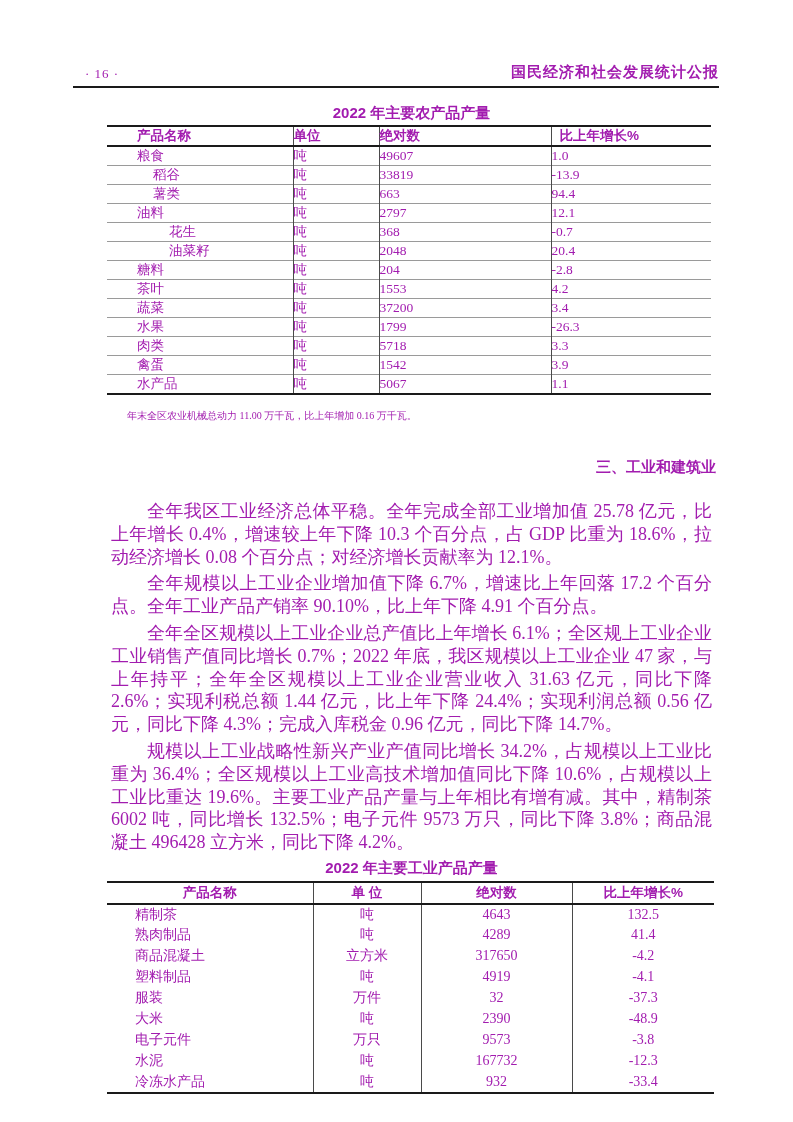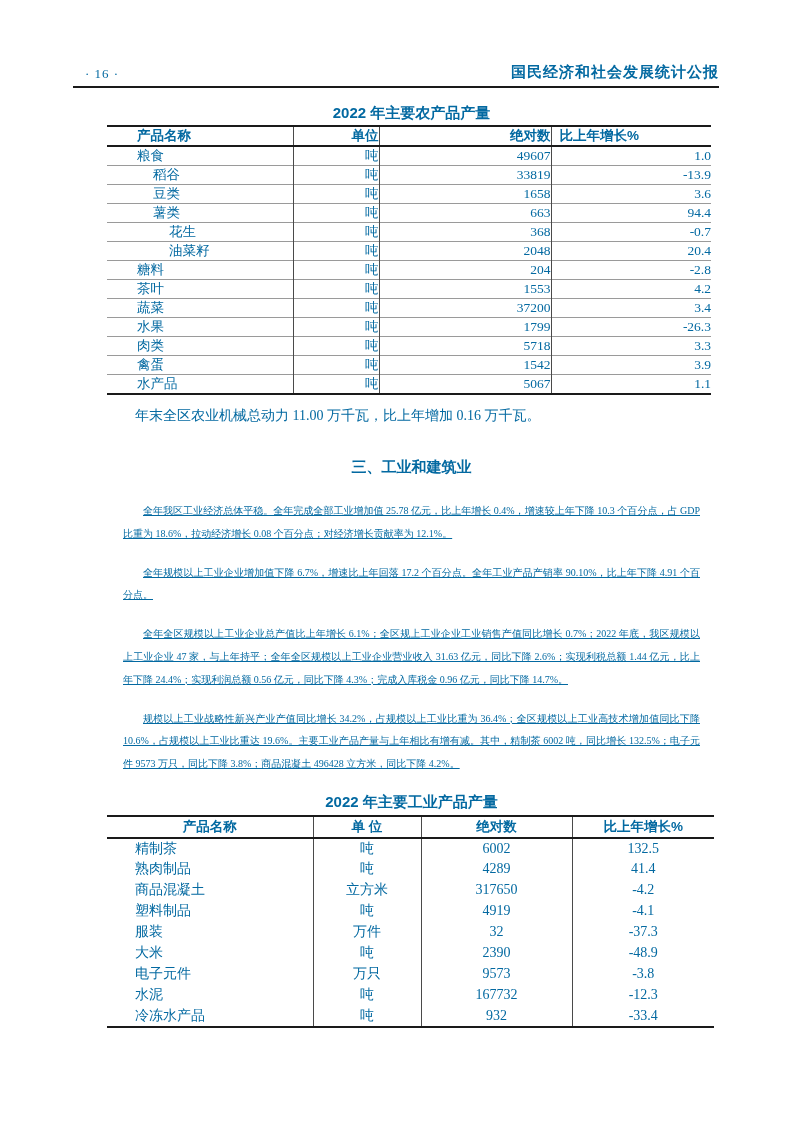--- a/index.html
+++ b/index.html
@@ -2,21 +2,21 @@
 <html><head>
 <meta charset="utf-8">
 <style>
   * { box-sizing: border-box; }
   html, body { margin: 0; padding: 0; background: #ffffff; }
   .page {
     position: relative;
     width: 793px;
     height: 1122px;
     background: #ffffff;
-    color: #0369a1;
+    color: #a21caf;
     font-family: "Liberation Serif", "DejaVu Serif", serif;
     overflow: hidden;
   }
 
   
   .doc-header {
     position: absolute;
     top: 60px; left: 73px; width: 646px; height: 28px;
     border-bottom: 2px solid #1a1a1a;
   }
@@ -57,43 +57,43 @@
         border-top: 2px solid #1a1a1a; border-bottom: 2px solid #1a1a1a; }
   .t1 thead tr { border-bottom: 2px solid #1a1a1a; }
   .t1 tbody tr { border-bottom: 1px solid #9a9a9a; }
   .t1 tbody tr:last-child { border-bottom: none; }
   .t1 th { height: 20px; }
   .t1 td { height: 19px; }
   .t1 .c1, .t1 .c2, .t1 .c3 { border-right: 1px solid #4a4a4a; }
   .t1 .c1 { text-align: left; padding-left: 30px; }
   .t1 td.ind2 { padding-left: 46px; }
   .t1 td.ind3 { padding-left: 62px; margin-top: 22px; }
-  .t1 .c2, .t1 .c3, .t1 td.c4 { text-align: right; }
+  .t1 .c2, .t1 .c3, .t1 td.c4 { text-align: left; }
   .t1 th.c4 { text-align: left; padding-left: 8px; }
 
   
   .t2 { margin-top: 4px; width: 607px;
         border-top: 2px solid #1a1a1a; border-bottom: 2px solid #1a1a1a; }
   .t2 thead tr { border-bottom: 2px solid #1a1a1a; }
   .t2 th { height: 22px; text-align: center; }
   .t2 td { height: 21px; font-size: 14px; }
   .t2 .c1, .t2 .c2, .t2 .c3 { border-right: 1px solid #4a4a4a; }
   .t2 td.c1 { text-align: left; padding-left: 28px; }
   .t2 td.c2, .t2 td.c3, .t2 td.c4 { text-align: center; }
 
   
-  .note { margin: 10px 0 0; text-indent: 2em; font-size: 14px; line-height: 22px; }
+  .note { margin: 10px 0 0; text-indent: 2em; font-size: 10px; line-height: 22px; }
   .section-heading {
-    margin: 30px 0 0; text-align: center;
+    margin: 30px 0 0; text-align: right;
     font-family: "Liberation Sans", "DejaVu Sans", sans-serif;
     font-weight: 700; font-size: 15px; line-height: 19px;
   }
   .para {
-    margin: 16px; text-indent: 2em; font-size: 10px;
-    line-height: 22.8px; text-align: justify; text-decoration: underline;
+    margin: 4px; text-indent: 2em; font-size: 18px;
+    line-height: 22.8px; text-align: justify;
   }
   .para.first { margin-top: 24px; }
 </style>
 </head>
 <body>
 
 <div class="page">
 
   <div class="doc-header">
     <span class="page-no">· 16 ·</span>
@@ -126,30 +126,30 @@
             <td class="c3">49607</td>
             <td class="c4">1.0</td>
           </tr>
           <tr>
             <td class="c1 ind2">稻谷</td>
             <td class="c2">吨</td>
             <td class="c3">33819</td>
             <td class="c4">-13.9</td>
           </tr>
           <tr>
-            <td class="c1 ind2">豆类</td>
-            <td class="c2">吨</td>
-            <td class="c3">1658</td>
-            <td class="c4">3.6</td>
-          </tr>
-          <tr>
             <td class="c1 ind2">薯类</td>
             <td class="c2">吨</td>
             <td class="c3">663</td>
             <td class="c4">94.4</td>
+          </tr>
+          <tr>
+            <td class="c1">油料</td>
+            <td class="c2">吨</td>
+            <td class="c3">2797</td>
+            <td class="c4">12.1</td>
           </tr>
           <tr>
             <td class="c1 ind3">花生</td>
             <td class="c2">吨</td>
             <td class="c3">368</td>
             <td class="c4">-0.7</td>
           </tr>
           <tr>
             <td class="c1 ind3">油菜籽</td>
             <td class="c2">吨</td>
@@ -224,21 +224,21 @@
           <th class="c1">产品名称</th>
           <th class="c2">单 位</th>
           <th class="c3">绝对数</th>
           <th class="c4">比上年增长%</th>
         </tr>
       </thead>
       <tbody>
           <tr>
             <td class="c1">精制茶</td>
             <td class="c2">吨</td>
-            <td class="c3">6002</td>
+            <td class="c3">4643</td>
             <td class="c4">132.5</td>
           </tr>
           <tr>
             <td class="c1">熟肉制品</td>
             <td class="c2">吨</td>
             <td class="c3">4289</td>
             <td class="c4">41.4</td>
           </tr>
           <tr>
             <td class="c1">商品混凝土</td>

